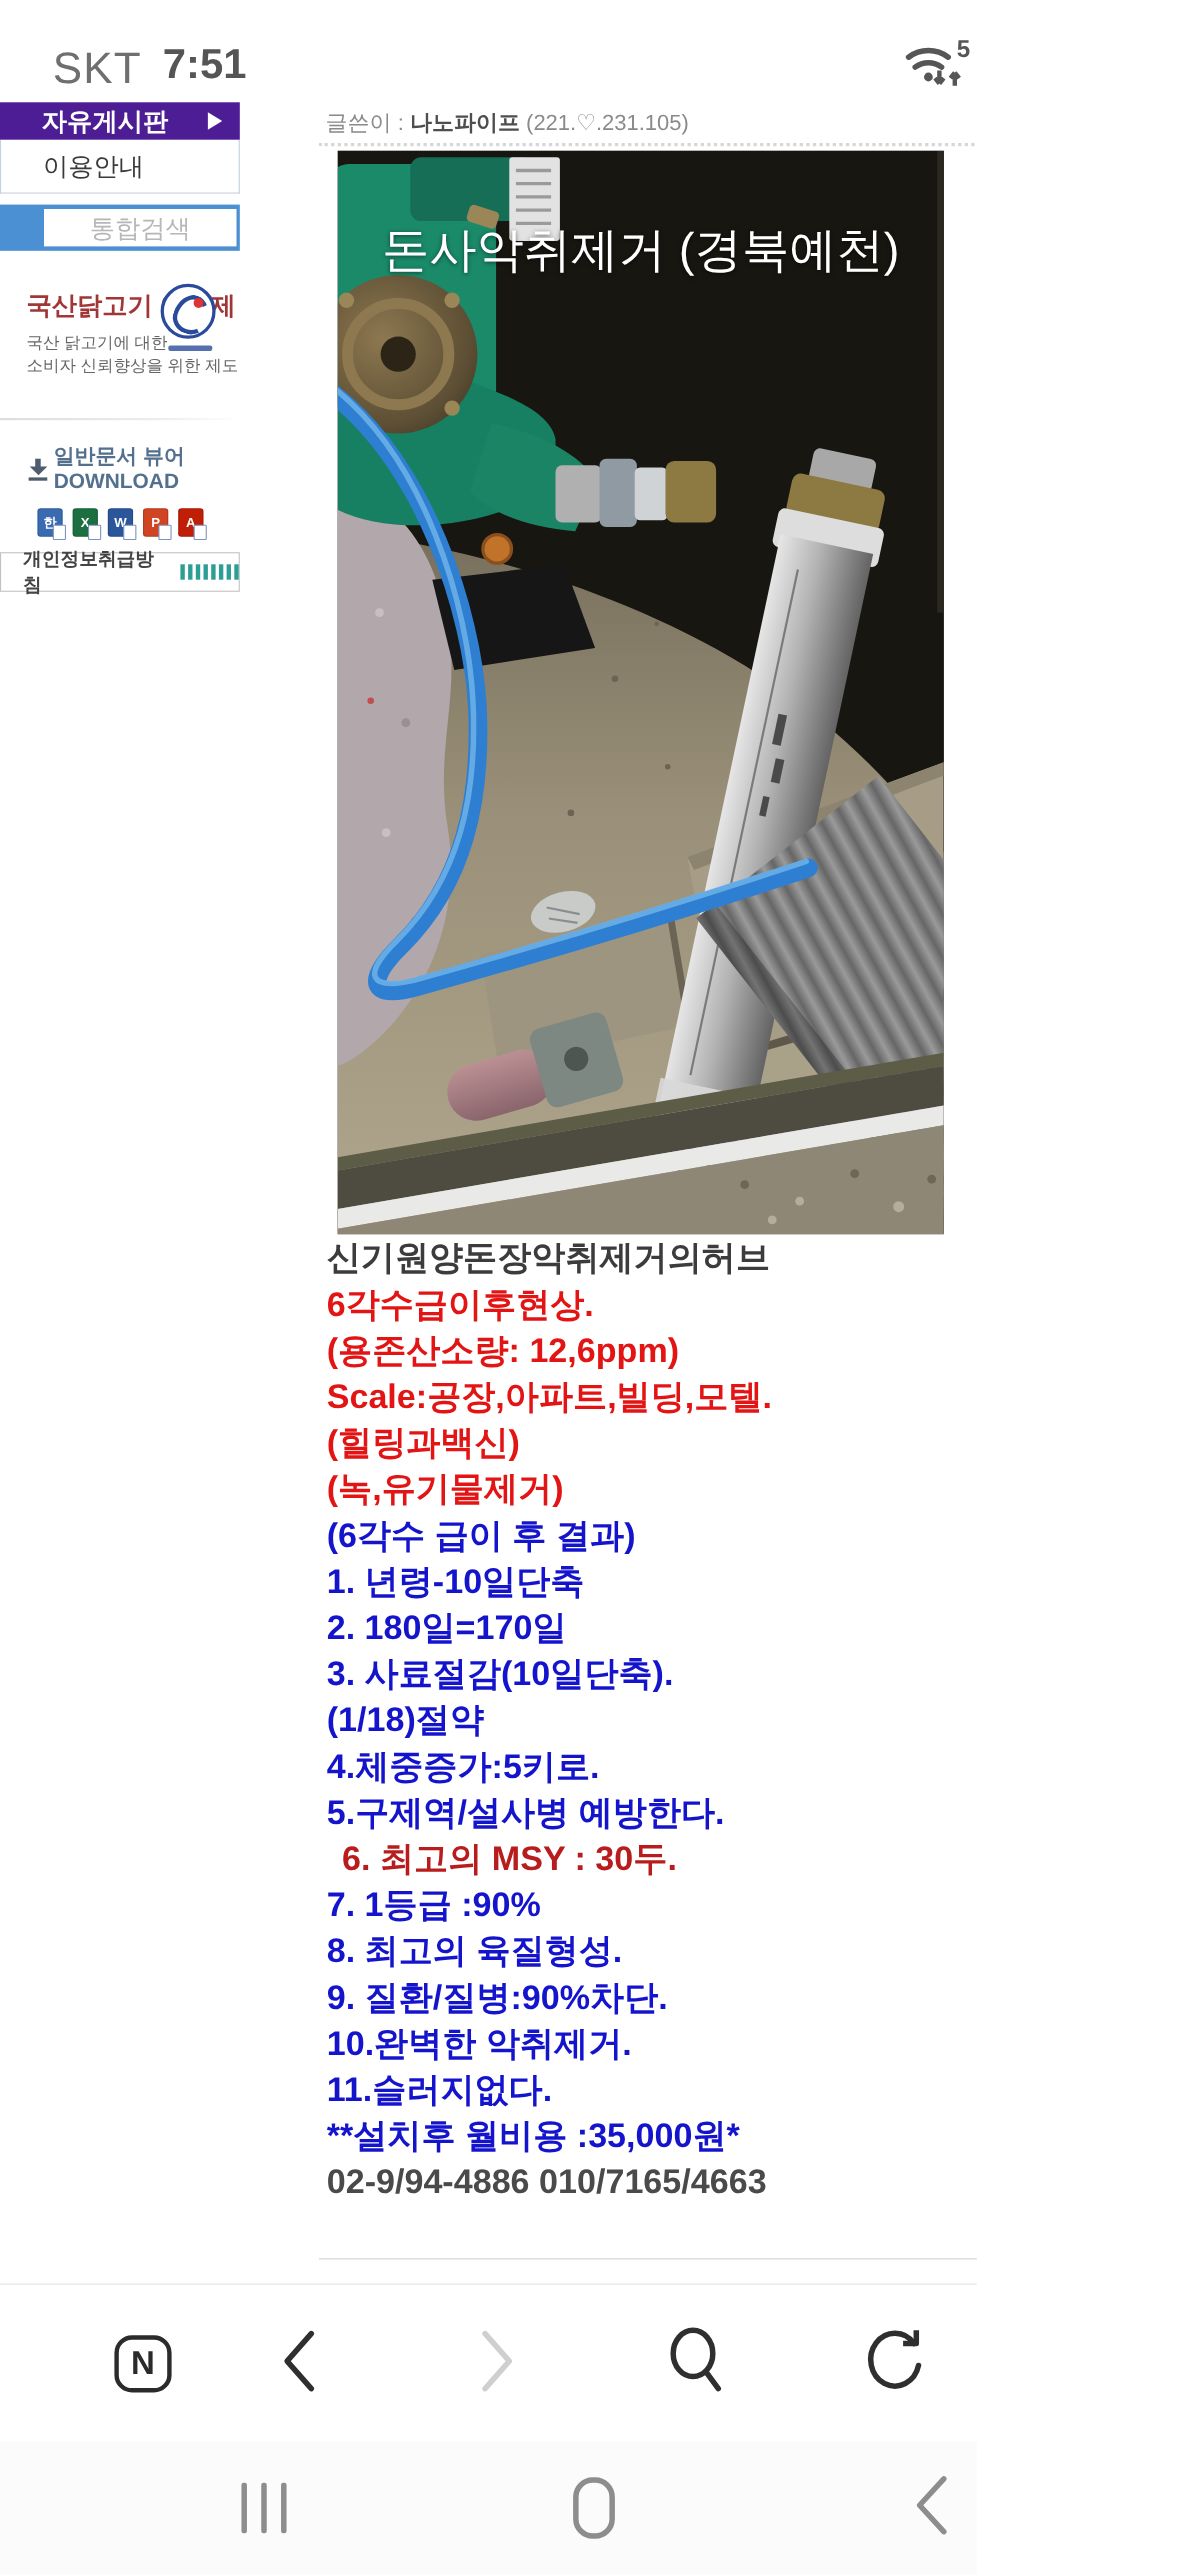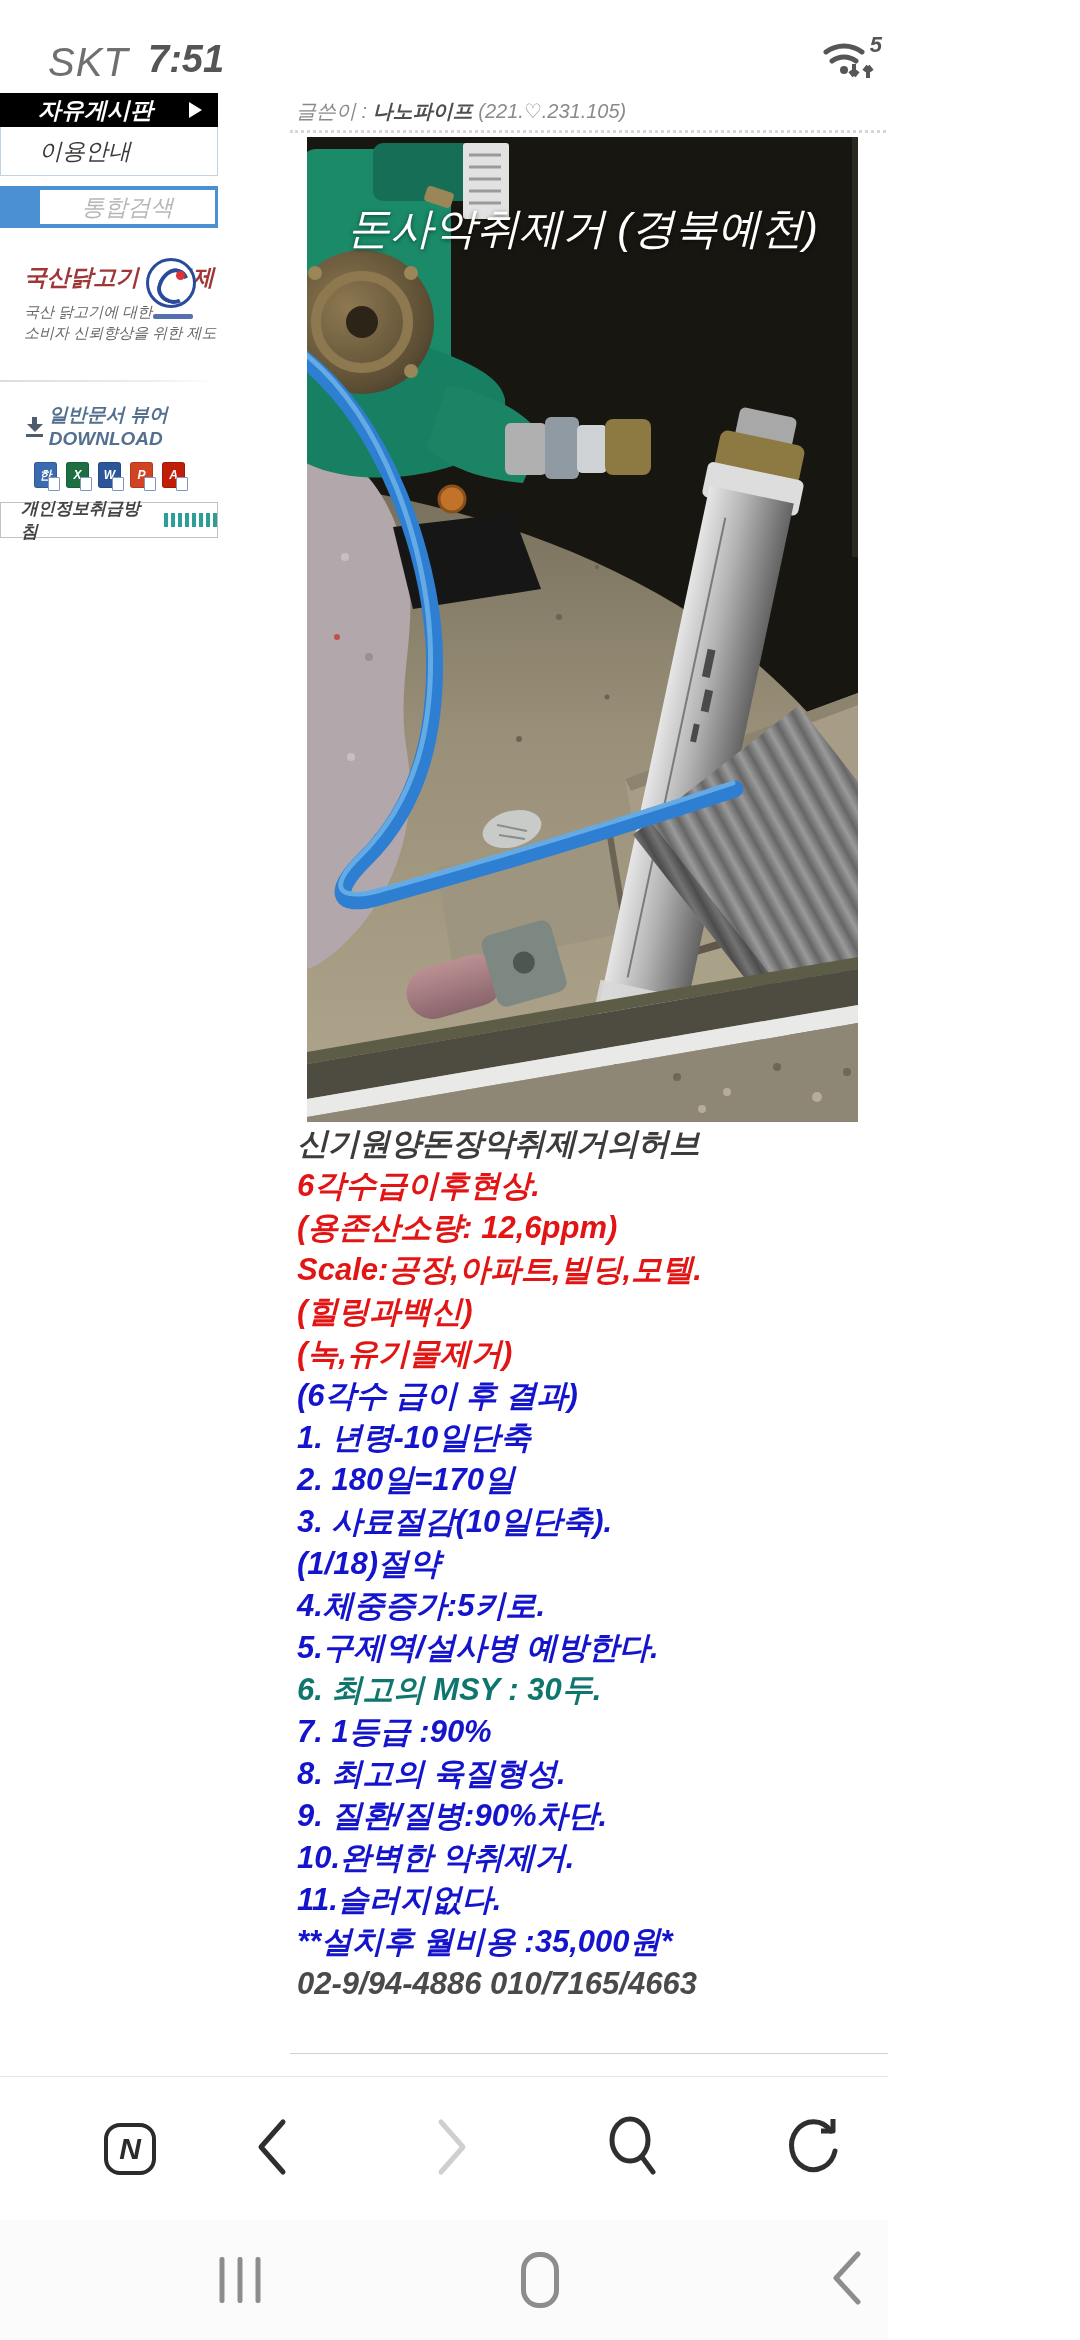--- a/index.html
+++ b/index.html
@@ -1,34 +1,34 @@
 <!DOCTYPE html>
 <html><head>
 <meta charset="utf-8">
 <style>
   html,body{margin:0;padding:0;background:#ffffff;}
   body{font-family:"Liberation Sans","DejaVu Sans",sans-serif;}
-  .screen{position:relative;width:888px;height:2340px;background:#ffffff;overflow:hidden;font-style:italic;}
+  .screen{position:relative;width:888px;height:2340px;background:#ffffff;overflow:hidden;}
 
   
   .status-bar{position:absolute;left:0;top:0;width:1080px;height:95px;background:#fff;}
   .carrier{position:absolute;left:48px;top:40px;font-size:40px;color:#6f6f6f;letter-spacing:1px;}
   .clock{position:absolute;left:148px;top:38px;font-size:38px;font-weight:700;color:#555;}
   .status-icons{position:absolute;right:58px;top:36px;display:flex;align-items:center;gap:14px;}
   .wifi-wrap{position:relative;width:58px;height:46px;}
   .wifi-badge{position:absolute;right:-2px;top:-4px;font-size:22px;color:#565656;font-weight:600;}
   .sig-bars{display:flex;align-items:flex-end;gap:4px;height:40px;}
   .sig-bars i{display:block;width:8px;background:#5a5a5a;border-radius:2px;}
   .battery{position:relative;width:70px;height:42px;}
   .battery .cap{position:absolute;right:-6px;top:4px;width:34px;height:34px;border-radius:50%;background:#c7c7c7;}
   .battery .pill{position:absolute;inset:0;background:#555;border-radius:21px;display:flex;align-items:center;justify-content:center;color:#fff;font-size:26px;font-weight:700;}
 
   
   .sidebar{position:absolute;left:0;top:93px;width:218px;}
-  .board-header{position:relative;height:34px;background:#000000;color:#fff;display:flex;align-items:center;}
+  .board-header{position:relative;height:34px;background:#4c1d95;color:#fff;display:flex;align-items:center;}
   .board-header .bh-label{margin-left:38px;font-size:23px;font-weight:700;}
   .bh-arrow{position:absolute;right:16px;top:9px;width:0;height:0;border-left:13px solid #fff;border-top:8px solid transparent;border-bottom:8px solid transparent;}
   .menu-box{height:48px;background:#fff;border:1px solid #c3d2e0;border-top:none;display:flex;align-items:center;}
   .menu-box span{margin-left:38px;font-size:23px;color:#3a3a3a;}
   .search-wrap{margin-top:10px;height:42px;background:#4a90d2;position:relative;}
   .search-inner{position:absolute;left:40px;top:4px;right:3px;bottom:4px;background:#fff;display:flex;align-items:center;justify-content:center;}
   .search-inner span{font-size:23px;color:#b7b7b7;}
   .cert{position:relative;margin-top:34px;padding-left:24px;height:96px;}
   .cert-title{font-size:23px;font-weight:700;color:#a03636;}
   .cert-desc{margin-top:8px;font-size:15px;line-height:21px;color:#666;}
@@ -314,21 +314,21 @@
         <div class="post-line" style="color: rgb(227, 20, 20);">Scale:공장,아파트,빌딩,모텔.</div>
         <div class="post-line" style="color: rgb(227, 20, 20);">(힐링과백신)</div>
         <div class="post-line" style="color: rgb(227, 20, 20);">(녹,유기물제거)</div>
         <div class="post-line" style="color: rgb(20, 20, 205);">(6각수 급이 후 결과)</div>
         <div class="post-line" style="color: rgb(20, 20, 205);">1. 년령-10일단축</div>
         <div class="post-line" style="color: rgb(20, 20, 205);">2. 180일=170일</div>
         <div class="post-line" style="color: rgb(20, 20, 205);">3. 사료절감(10일단축).</div>
         <div class="post-line" style="color: rgb(20, 20, 205);">(1/18)절약</div>
         <div class="post-line" style="color: rgb(20, 20, 205);">4.체중증가:5키로.</div>
         <div class="post-line" style="color: rgb(20, 20, 205);">5.구제역/설사병 예방한다.</div>
-        <div class="post-line" style="color: #0f766e;">6. 최고의 MSY : 30두.</div>
+        <div class="post-line" style="color: #b91c1c; margin-left: 14px;">6. 최고의 MSY : 30두.</div>
         <div class="post-line" style="color: rgb(20, 20, 205);">7. 1등급 :90%</div>
         <div class="post-line" style="color: rgb(20, 20, 205);">8. 최고의 육질형성.</div>
         <div class="post-line" style="color: rgb(20, 20, 205);">9. 질환/질병:90%차단.</div>
         <div class="post-line" style="color: rgb(20, 20, 205);">10.완벽한 악취제거.</div>
         <div class="post-line" style="color: rgb(20, 20, 205);">11.슬러지없다.</div>
         <div class="post-line" style="color: rgb(20, 20, 205);">**설치후 월비용 :35,000원*</div>
         <div class="post-line" style="color: rgb(74, 74, 74);">02-9/94-4886 010/7165/4663</div>
       </div>
     <div class="content-divider"></div>
   </div>

